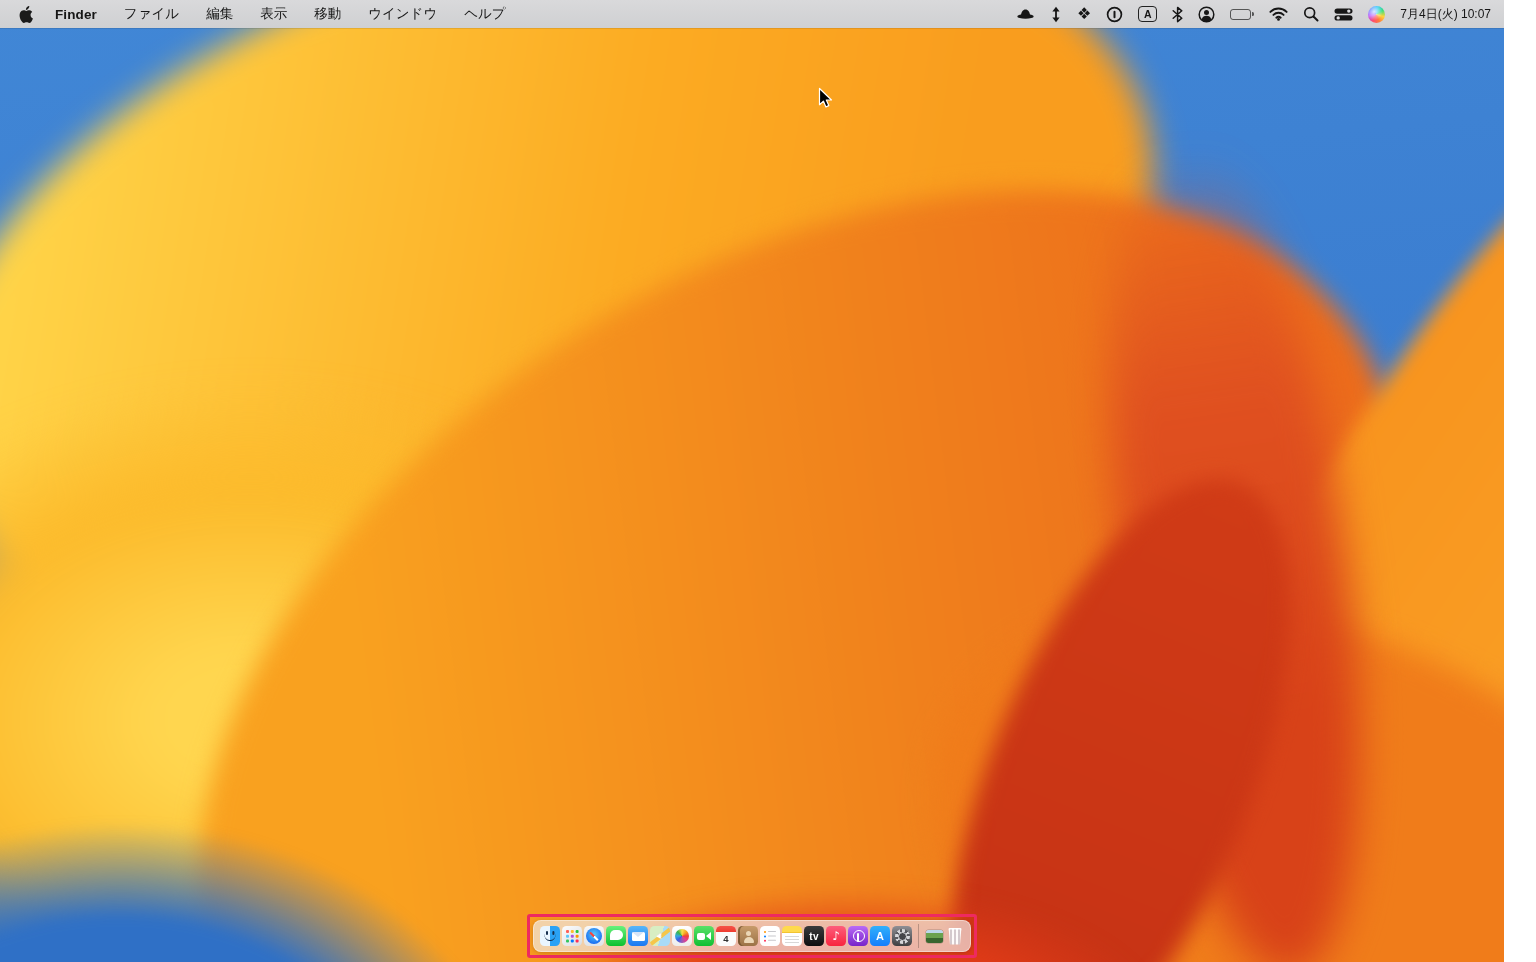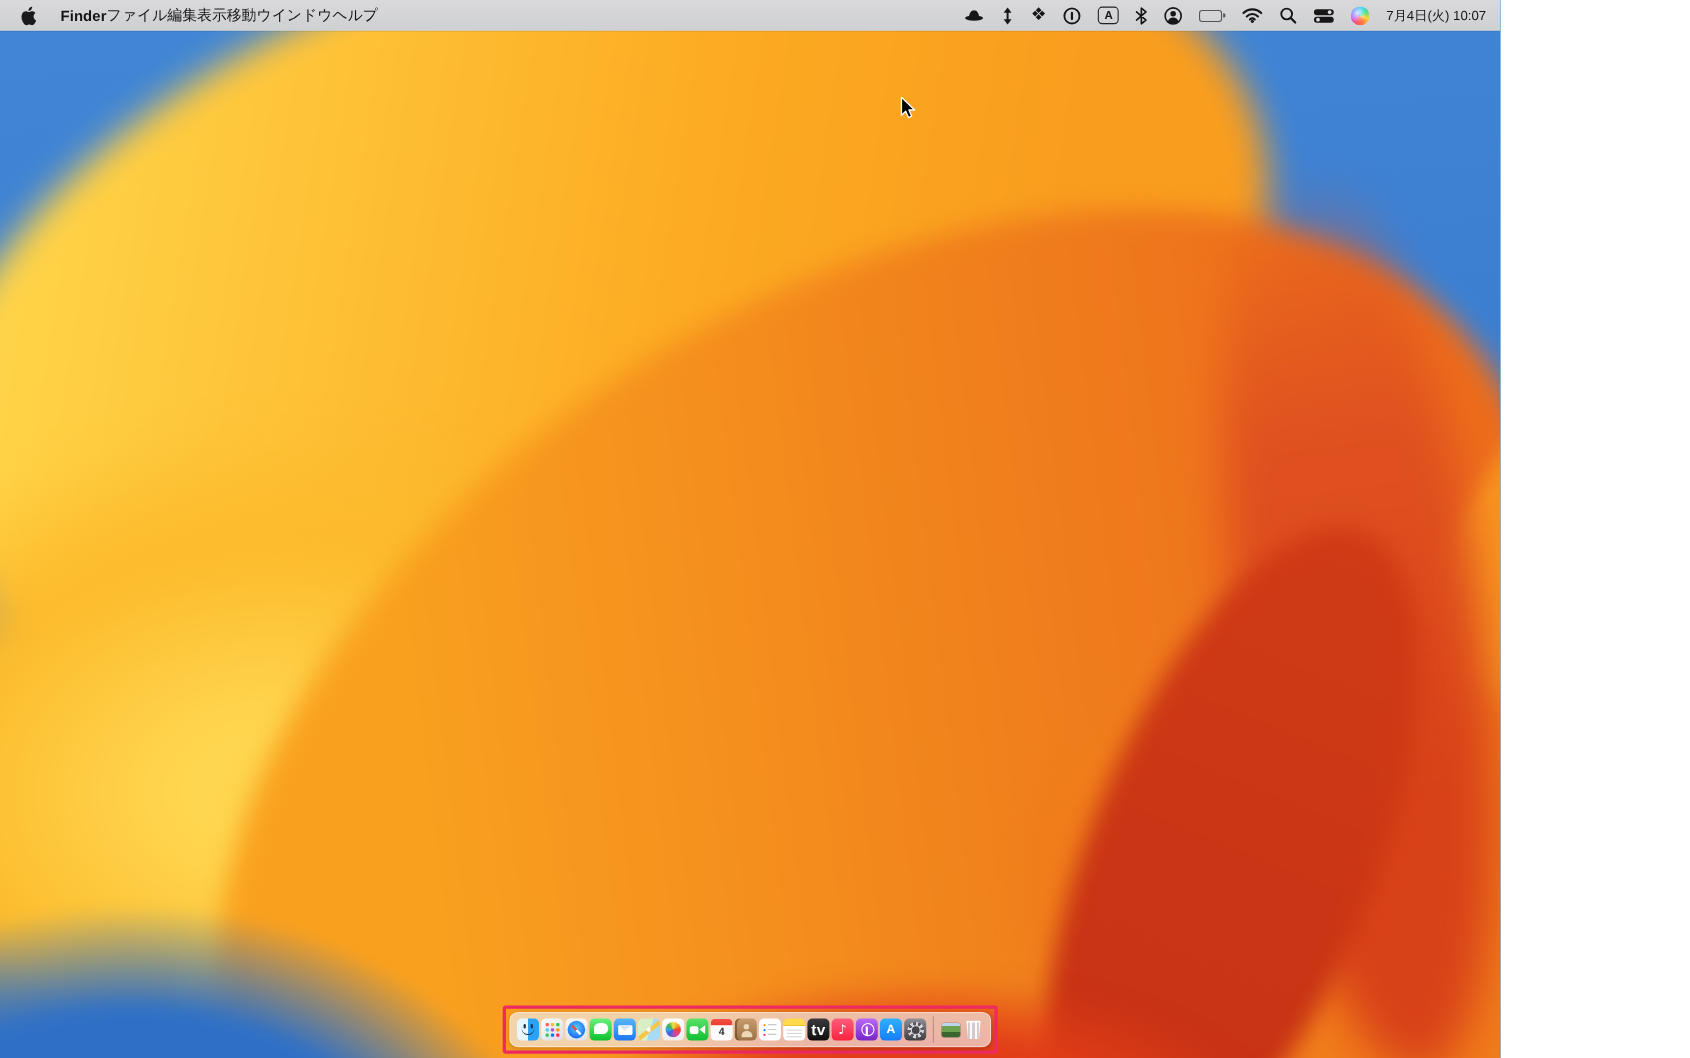--- a/index.html
+++ b/index.html
@@ -1,18 +1,18 @@
 <!DOCTYPE html>
 <html><head>
 <meta charset="utf-8">
 <style>
   * { margin:0; padding:0; box-sizing:border-box; }
   html,body { width:1536px; height:962px; overflow:hidden; }
   body { font-family:"Liberation Sans","DejaVu Sans",sans-serif; }
-  .screen { position:relative; width:1364px; height:962px; overflow:hidden; background:#0369a1; }
+  .screen { position:relative; width:1504px; height:962px; overflow:hidden; background:#ec4899; }
 
   
   .wp { position:absolute; inset:0; overflow:hidden;
         background:linear-gradient(175deg,#4187d6 0%,#3b7dd0 45%,#2d6dc4 100%); }
   .petal { position:absolute; pointer-events:none; }
   .p-top-yellow { left:-80px; top:-60px; width:1250px; height:700px; transform:rotate(-16deg);
         border-radius:50%; filter:blur(16px);
         background:linear-gradient(115deg,#ffd448 12%,#fcab22 55%,#f99d1e 78%); }
   .p-yellow-glow { left:-375px; top:270px; width:1250px; height:900px; filter:blur(18px);
         background:radial-gradient(closest-side,#ffd64f 15%,#fcba2b 50%,rgba(252,186,43,0) 74%); }
@@ -37,21 +37,21 @@
 
   
   .menubar { position:absolute; left:0; top:0; width:100%; height:28px; z-index:50;
         background:linear-gradient(180deg,#d9d9db,#cfd0d2);
         box-shadow:0 0.5px 0 rgba(0,0,0,.18);
         display:flex; align-items:center; justify-content:space-between;
         font-size:13.5px; color:#161616; }
   .mb-left { display:flex; align-items:center; padding-left:15px; height:100%; }
   .mb-apple { display:flex; align-items:center; height:100%; padding:0 4px; }
   .mb-app { font-weight:700; margin-left:18px; letter-spacing:.1px; }
-  .mb-items { display:flex; align-items:center; }
+  .mb-items { display:flex; align-items:center; margin-left:27px; gap:27px; }
   .mb-item { white-space:nowrap; }
   .mb-right { display:flex; align-items:center; gap:15px; padding-right:13px; height:100%; }
   .st { display:flex; align-items:center; justify-content:center; height:100%; }
   .glyph { font-size:16px; line-height:1; color:#161616; }
   .ime-box { width:19px; height:16px; border:1.6px solid #222; border-radius:4px;
         display:flex; align-items:center; justify-content:center;
         font-size:10.5px; font-weight:700; }
   .batt { display:flex; align-items:center; }
   .batt-body { width:21px; height:11px; border:1px solid rgba(0,0,0,.6); border-radius:3px; padding:1px; }
   .batt-fill { height:100%; width:45%; background:#222; border-radius:1.5px; }
@@ -127,21 +127,21 @@
         border-radius:50%; background:#ff9500;
         box-shadow:0 4.4px 0 #007aff,0 8.8px 0 #ff2d55; }
   .app-reminders::after { content:''; position:absolute; left:7.8px; top:5px; width:8.5px; height:1.4px;
         border-radius:1px; background:#c8c8cc;
         box-shadow:0 4.4px 0 #c8c8cc,0 8.8px 0 #c8c8cc; }
   .app-notes { background:linear-gradient(180deg,#ffda4d 0 30%,#f3c431 30% 33%,#ffffff 33%); }
   .app-notes::before { content:''; position:absolute; left:3px; right:3px; top:9.5px; height:1px;
         background:#d8d8d8; box-shadow:0 3px 0 #d8d8d8,0 6px 0 #d8d8d8; }
   .app-appletv { background:linear-gradient(180deg,#3a3a3c,#0f0f10); }
   .appletv-label { position:absolute; inset:0; display:flex; align-items:center; justify-content:center;
-        color:#fff; font-size:14px; font-weight:700; letter-spacing:.3px; }
+        color:#fff; font-size:10px; font-weight:700; letter-spacing:.3px; }
   .app-music { background:linear-gradient(180deg,#fd5d7c,#f8243e); }
   .music-note { position:absolute; inset:0; display:flex; align-items:center; justify-content:center;
         color:#fff; font-size:12px; font-family:"DejaVu Sans",sans-serif; }
   .app-podcasts { background:linear-gradient(180deg,#b96af7,#7723c9); }
   .app-podcasts::before { content:''; position:absolute; left:5px; top:3.5px; width:10px; height:10px;
         border:1.4px solid #fff; border-radius:50%; }
   .app-podcasts::after { content:''; position:absolute; left:8.7px; top:7px; width:2.8px; height:9px;
         border-radius:2px; background:#fff; }
   .app-appstore { background:linear-gradient(180deg,#30b0fb,#157efb); }
   .appstore-letter { position:absolute; inset:0; display:flex; align-items:center; justify-content:center;

